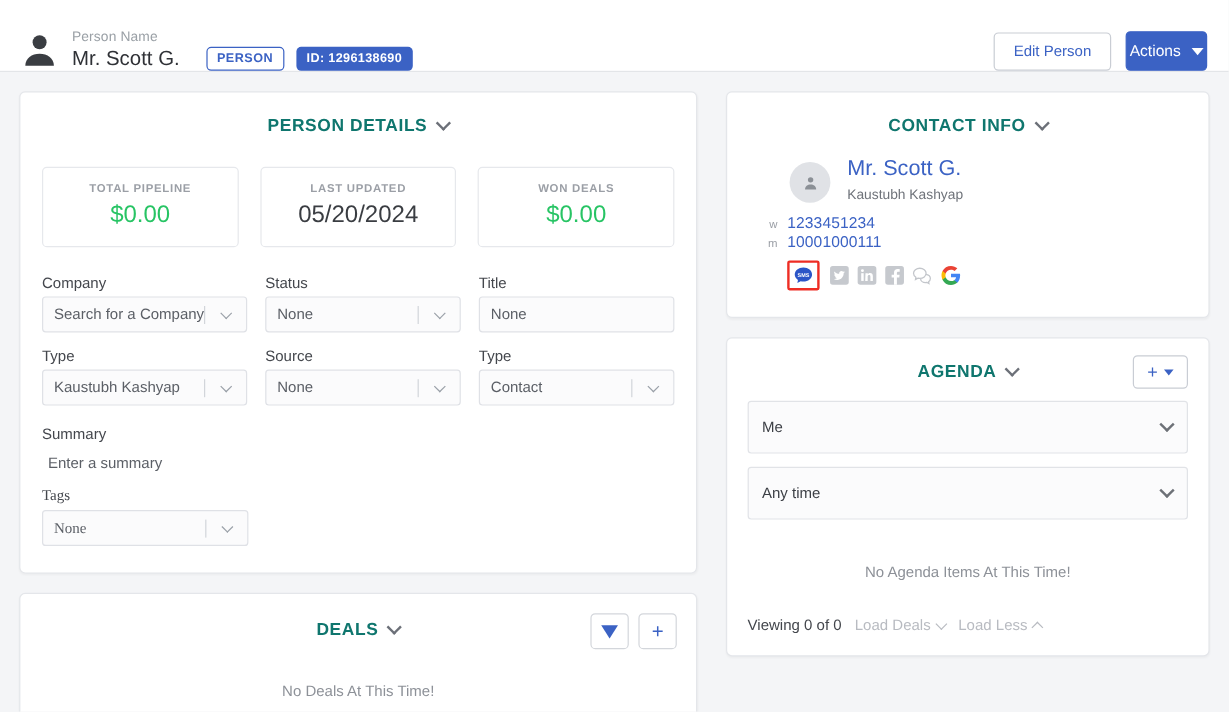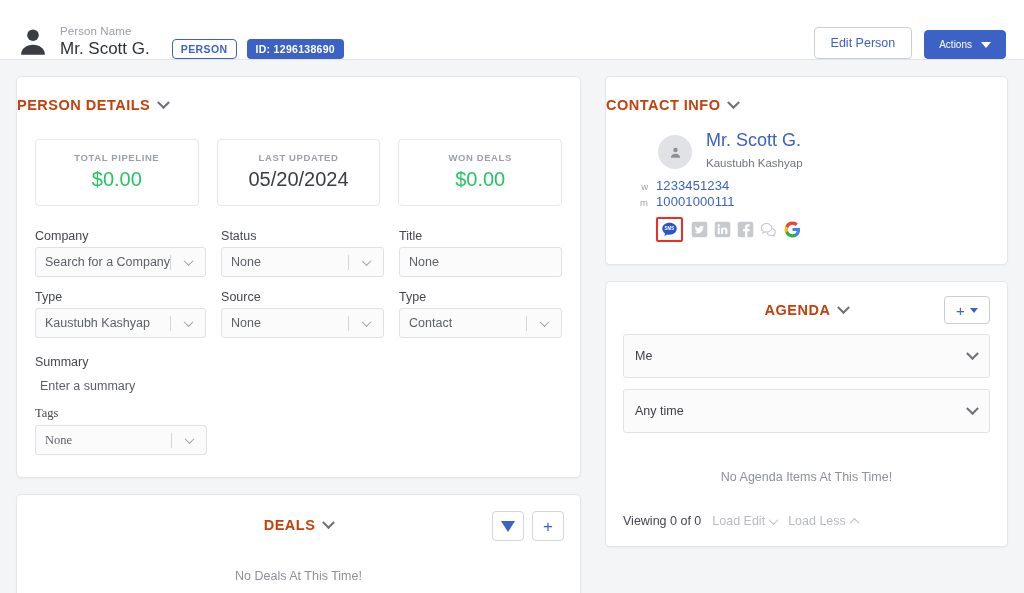--- a/index.html
+++ b/index.html
@@ -58,23 +58,23 @@
     border-radius: 4px;
     padding: 8px 16px;
     margin-right: 12px;
     cursor: pointer;
     font-family: inherit;
   }
   .btn-actions {
     border: 1px solid #3b62c4;
     background: #3b62c4;
     color: #fff;
-    font-size: 10px;
+    font-size: 13px;
     border-radius: 4px;
-    padding: 8px 14px;
+    padding: 8px 2px;
     cursor: pointer;
     font-family: inherit;
     display: inline-flex;
     align-items: center;
     gap: 9px;
   }
   .caret-down-solid {
     width: 0; height: 0;
     border-left: 5px solid transparent;
     border-right: 5px solid transparent;
@@ -96,23 +96,24 @@
     background: #fff;
     border: 1px solid #e4e6ea;
     border-radius: 5px;
     box-shadow: 0 1px 2px rgba(0,0,0,.04);
   }
   .card-title {
     text-align: center;
     font-size: 14.5px;
     font-weight: 700;
     letter-spacing: .5px;
-    color: #c2410c;
+    color: #0f766e;
     padding: 20px 0 4px;
     display: flex;
+    justify-content: center;
     align-items: center;
     gap: 9px;
   }
   .chev {
     display: inline-block;
     width: 9px; height: 9px;
     border-right: 2px solid #6c7078;
     border-bottom: 2px solid #6c7078;
     transform: rotate(45deg) translate(-2px,-2px);
   }
@@ -579,21 +580,21 @@
           <span>Any time</span>
           <i class="chev-lg"></i>
         </div>
       </div>
 
       <div class="agenda-empty">No Agenda Items At This Time!</div>
 
       <div class="agenda-foot">
         <span class="viewing">Viewing 0 of 0</span>
         <span class="load-link">
-          <span>Load Edit</span>
+          <span>Load Deals</span>
           <i class="chev-xs"></i>
         </span>
         <span class="load-link">
           <span>Load Less</span>
           <i class="chev-xs up"></i>
         </span>
       </div>
     </div>
 
   </div>

